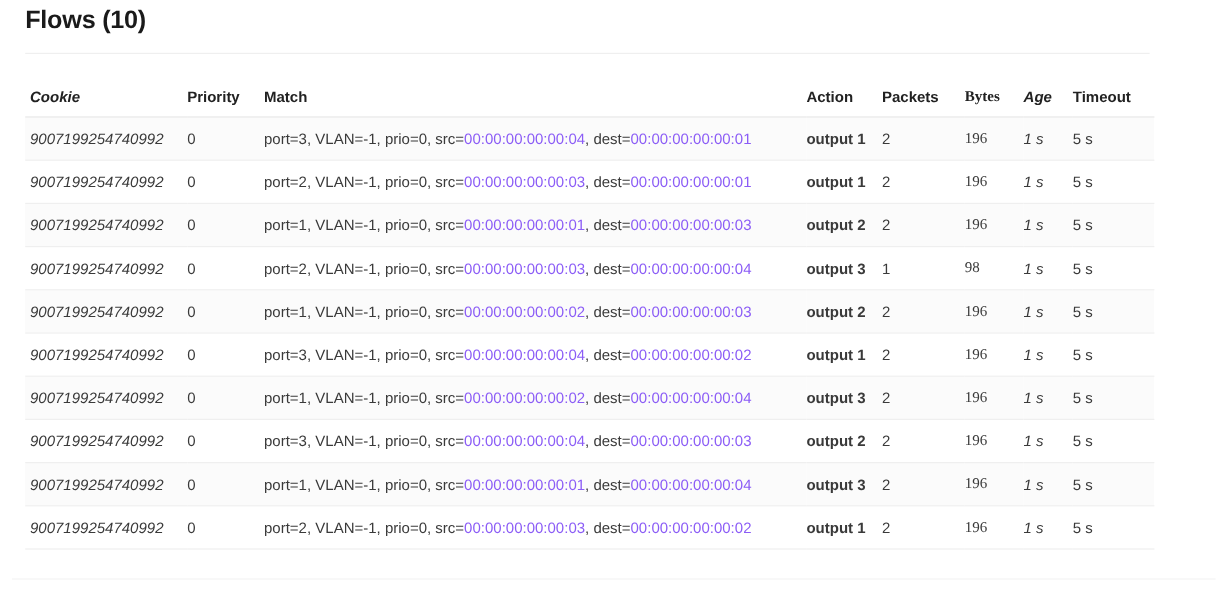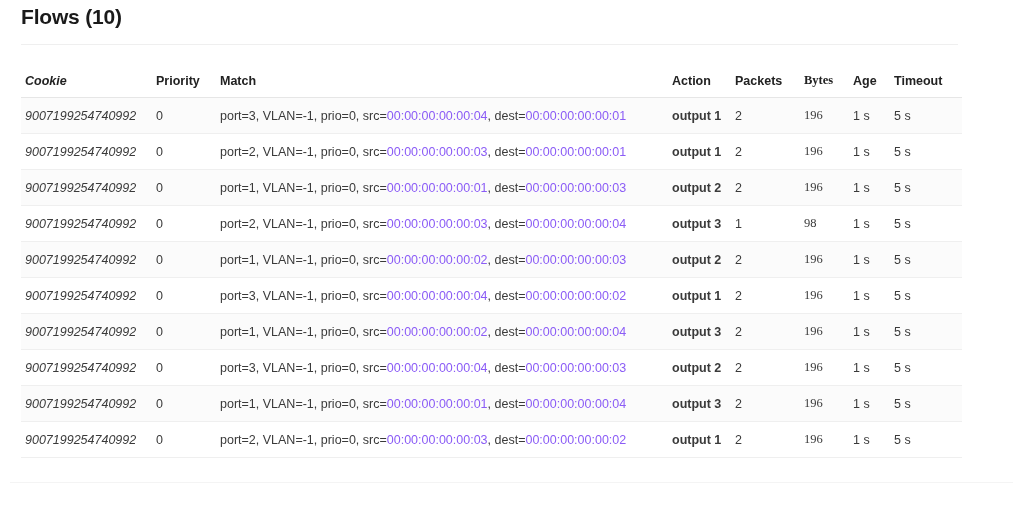--- a/index.html
+++ b/index.html
@@ -81,21 +81,21 @@
   table.flows tbody tr:nth-child(even) td {
     background: #ffffff;
   }
   
   .col-cookie   { width: 131px; padding-left: 4px !important; font-style: italic; }
   .col-priority { width: 64px; margin-left: 12px;  }
   .col-match    { width: 452px; }
   .col-action   { width: 63px; font-weight: bold;  }
   .col-packets  { width: 69px;  }
   .col-bytes    { width: 49px; font-family: Liberation Serif, serif;  }
-  .col-age      { width: 41px;  }
+  .col-age      { width: 41px; font-style: italic;  }
   .col-timeout  { width: 68px;  }
 
   th.col-cookie { padding-left: 4px; }
 
   .mac {
     color: #8b5cf6;
   }
   .match-text {
     display: inline;
   }

